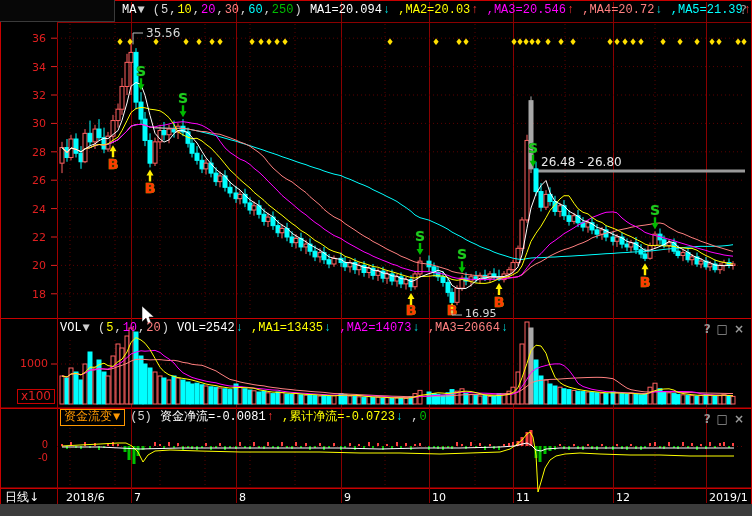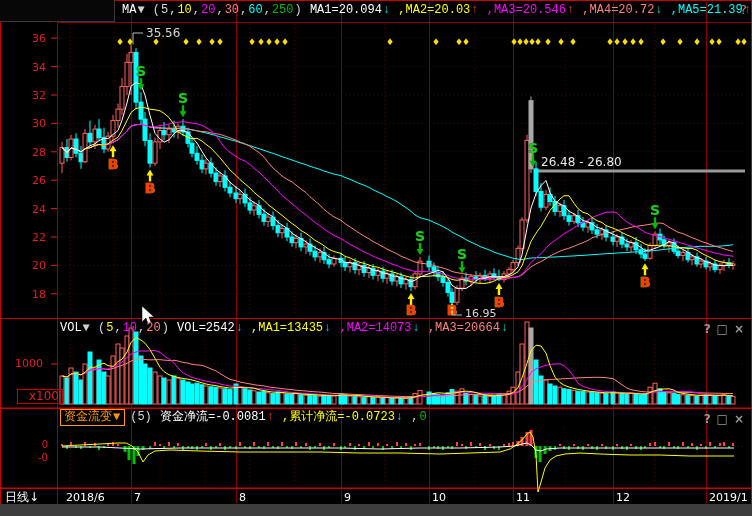--- a/index.html
+++ b/index.html
@@ -6,22 +6,22 @@
   body{width:752px;height:516px;position:relative;overflow:hidden;
        font-family:"DejaVu Sans",sans-serif;}
   .ov{position:absolute;white-space:nowrap;line-height:1;}
   .hdr{font-size:12px;font-family:Liberation Mono, monospace;}
   .hdr span{margin-right:1px;}
   .winbtn span{color:#9a9a9a;font-size:12px;font-weight:bold;margin-left:6px;cursor:default;}
   .redlabel{color:#e02020;font-size:11px;}
   #symbol-cell{left:0;top:0;width:114px;height:21px;background:#070707;
       border-right:1px solid #3a3a3a;border-bottom:1px solid #3a3a3a;}
   #main-help{right:5px;top:3px;color:#999;font-size:13px;}
-  #vol-axis-1000{left:10px;top:358px;width:38px;text-align:center;}
-  #vol-unit{left:17px;top:389px;border:1px solid #c80000;padding:0 3px 1px 11px;font-size:12px;}
+  #vol-axis-1000{left:10px;top:358px;width:38px;text-align:right;}
+  #vol-unit{left:17px;top:389px;border:1px solid #c80000;padding:0 3px 1px 3px;font-size:12px;}
   #fund-zero{left:28px;top:440px;width:20px;text-align:right;font-size:10px;}
   #fund-negzero{left:28px;top:453px;width:20px;text-align:right;font-size:10px;}
   #period-cell{left:5px;top:491px;color:#fff;font-size:12px;}
   #bottom-strip{left:0;top:504px;width:752px;height:12px;background:#3c3c3c;}
   #fund-box{border:1px solid #ff9900;color:#ff9900;padding:0 3px 1px 3px;margin-right:5px;}
   svg{position:absolute;left:0;top:0;}
 </style>
 </head>
 <body>
 

